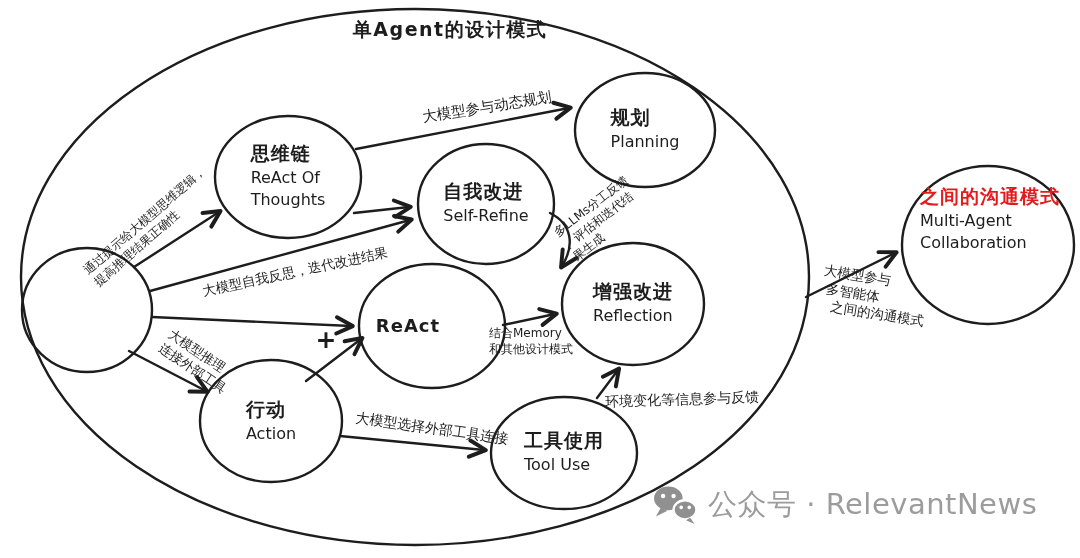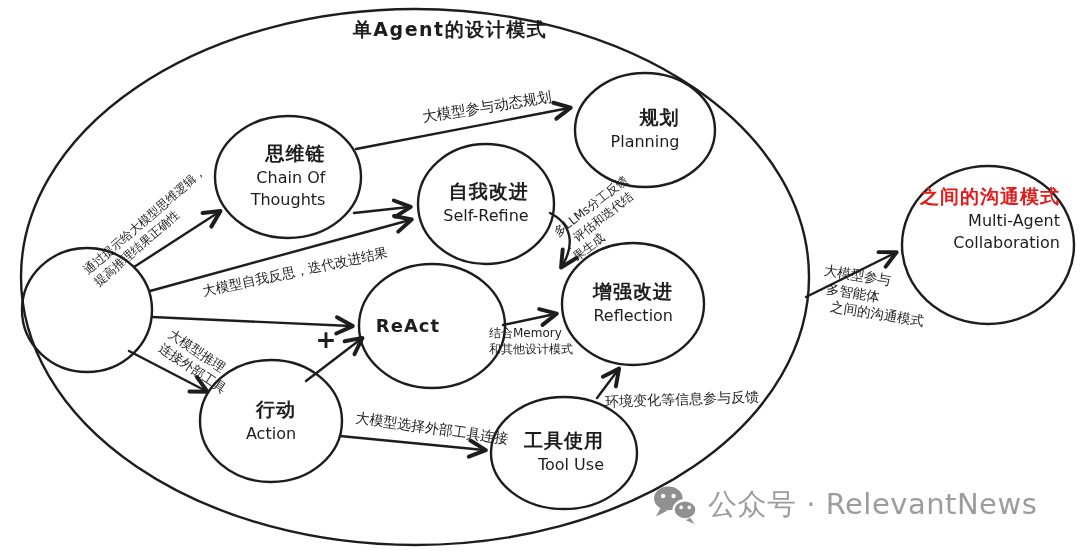--- a/index.html
+++ b/index.html
@@ -2,21 +2,21 @@
 <html><head>
 <meta charset="utf-8">
 <style>
   *{margin:0;padding:0;box-sizing:border-box}
   html,body{width:1080px;height:558px;background:#ffffff;overflow:hidden;
     font-family:"DejaVu Sans","Liberation Sans",sans-serif;color:#1d1d1d}
   .canvas{position:relative;width:1080px;height:506px;background:#ffffff}
   .shapes{position:absolute;left:0;top:0}
   .title{position:absolute;transform:translate(-50%,-50%);font-size:19px;font-weight:600;
     letter-spacing:1.5px;white-space:nowrap}
-  .node-label{position:absolute;transform:translate(-50%,-50%);text-align:right;
+  .node-label{position:absolute;transform:translate(-50%,-50%);text-align:left;
     white-space:nowrap;line-height:1.4}
   .node-label .zh{font-size:19px;font-weight:600;letter-spacing:1px}
   .node-label .en{font-size:16px;font-weight:500}
   .react-word{font-size:18px;font-weight:600;letter-spacing:1px}
   .edge-label{position:absolute;white-space:nowrap;line-height:1.3;font-size:13px;
     font-weight:500;transform-origin:center}
   .edge-label.small{font-size:12px}
   .red{color:#e21c1c}
   .plus{position:absolute;transform:translate(-50%,-50%);font-size:25px;font-weight:700}
   .ind1{margin-left:5px}
@@ -61,21 +61,21 @@
       <line x1="597" y1="398" x2="618" y2="370" marker-end="url(#ah)"></line>
       <line x1="806" y1="297" x2="895" y2="253" marker-end="url(#ah)"></line>
     </g>
   </svg>
 
   <div class="title" style="left:450px;top:30px">单Agent的设计模式</div>
 
 
   <div class="node-label" style="left:288px;top:176px">
     <div class="zh">思维链</div>
-    <div class="en">Chain Of</div>
+    <div class="en">ReAct Of</div>
     <div class="en">Thoughts</div>
   </div>
 
   <div class="node-label" style="left:486px;top:202px">
     <div class="zh">自我改进</div>
     <div class="en">Self-Refine</div>
   </div>
 
   <div class="node-label" style="left:645px;top:128px">
     <div class="zh">规划</div>

